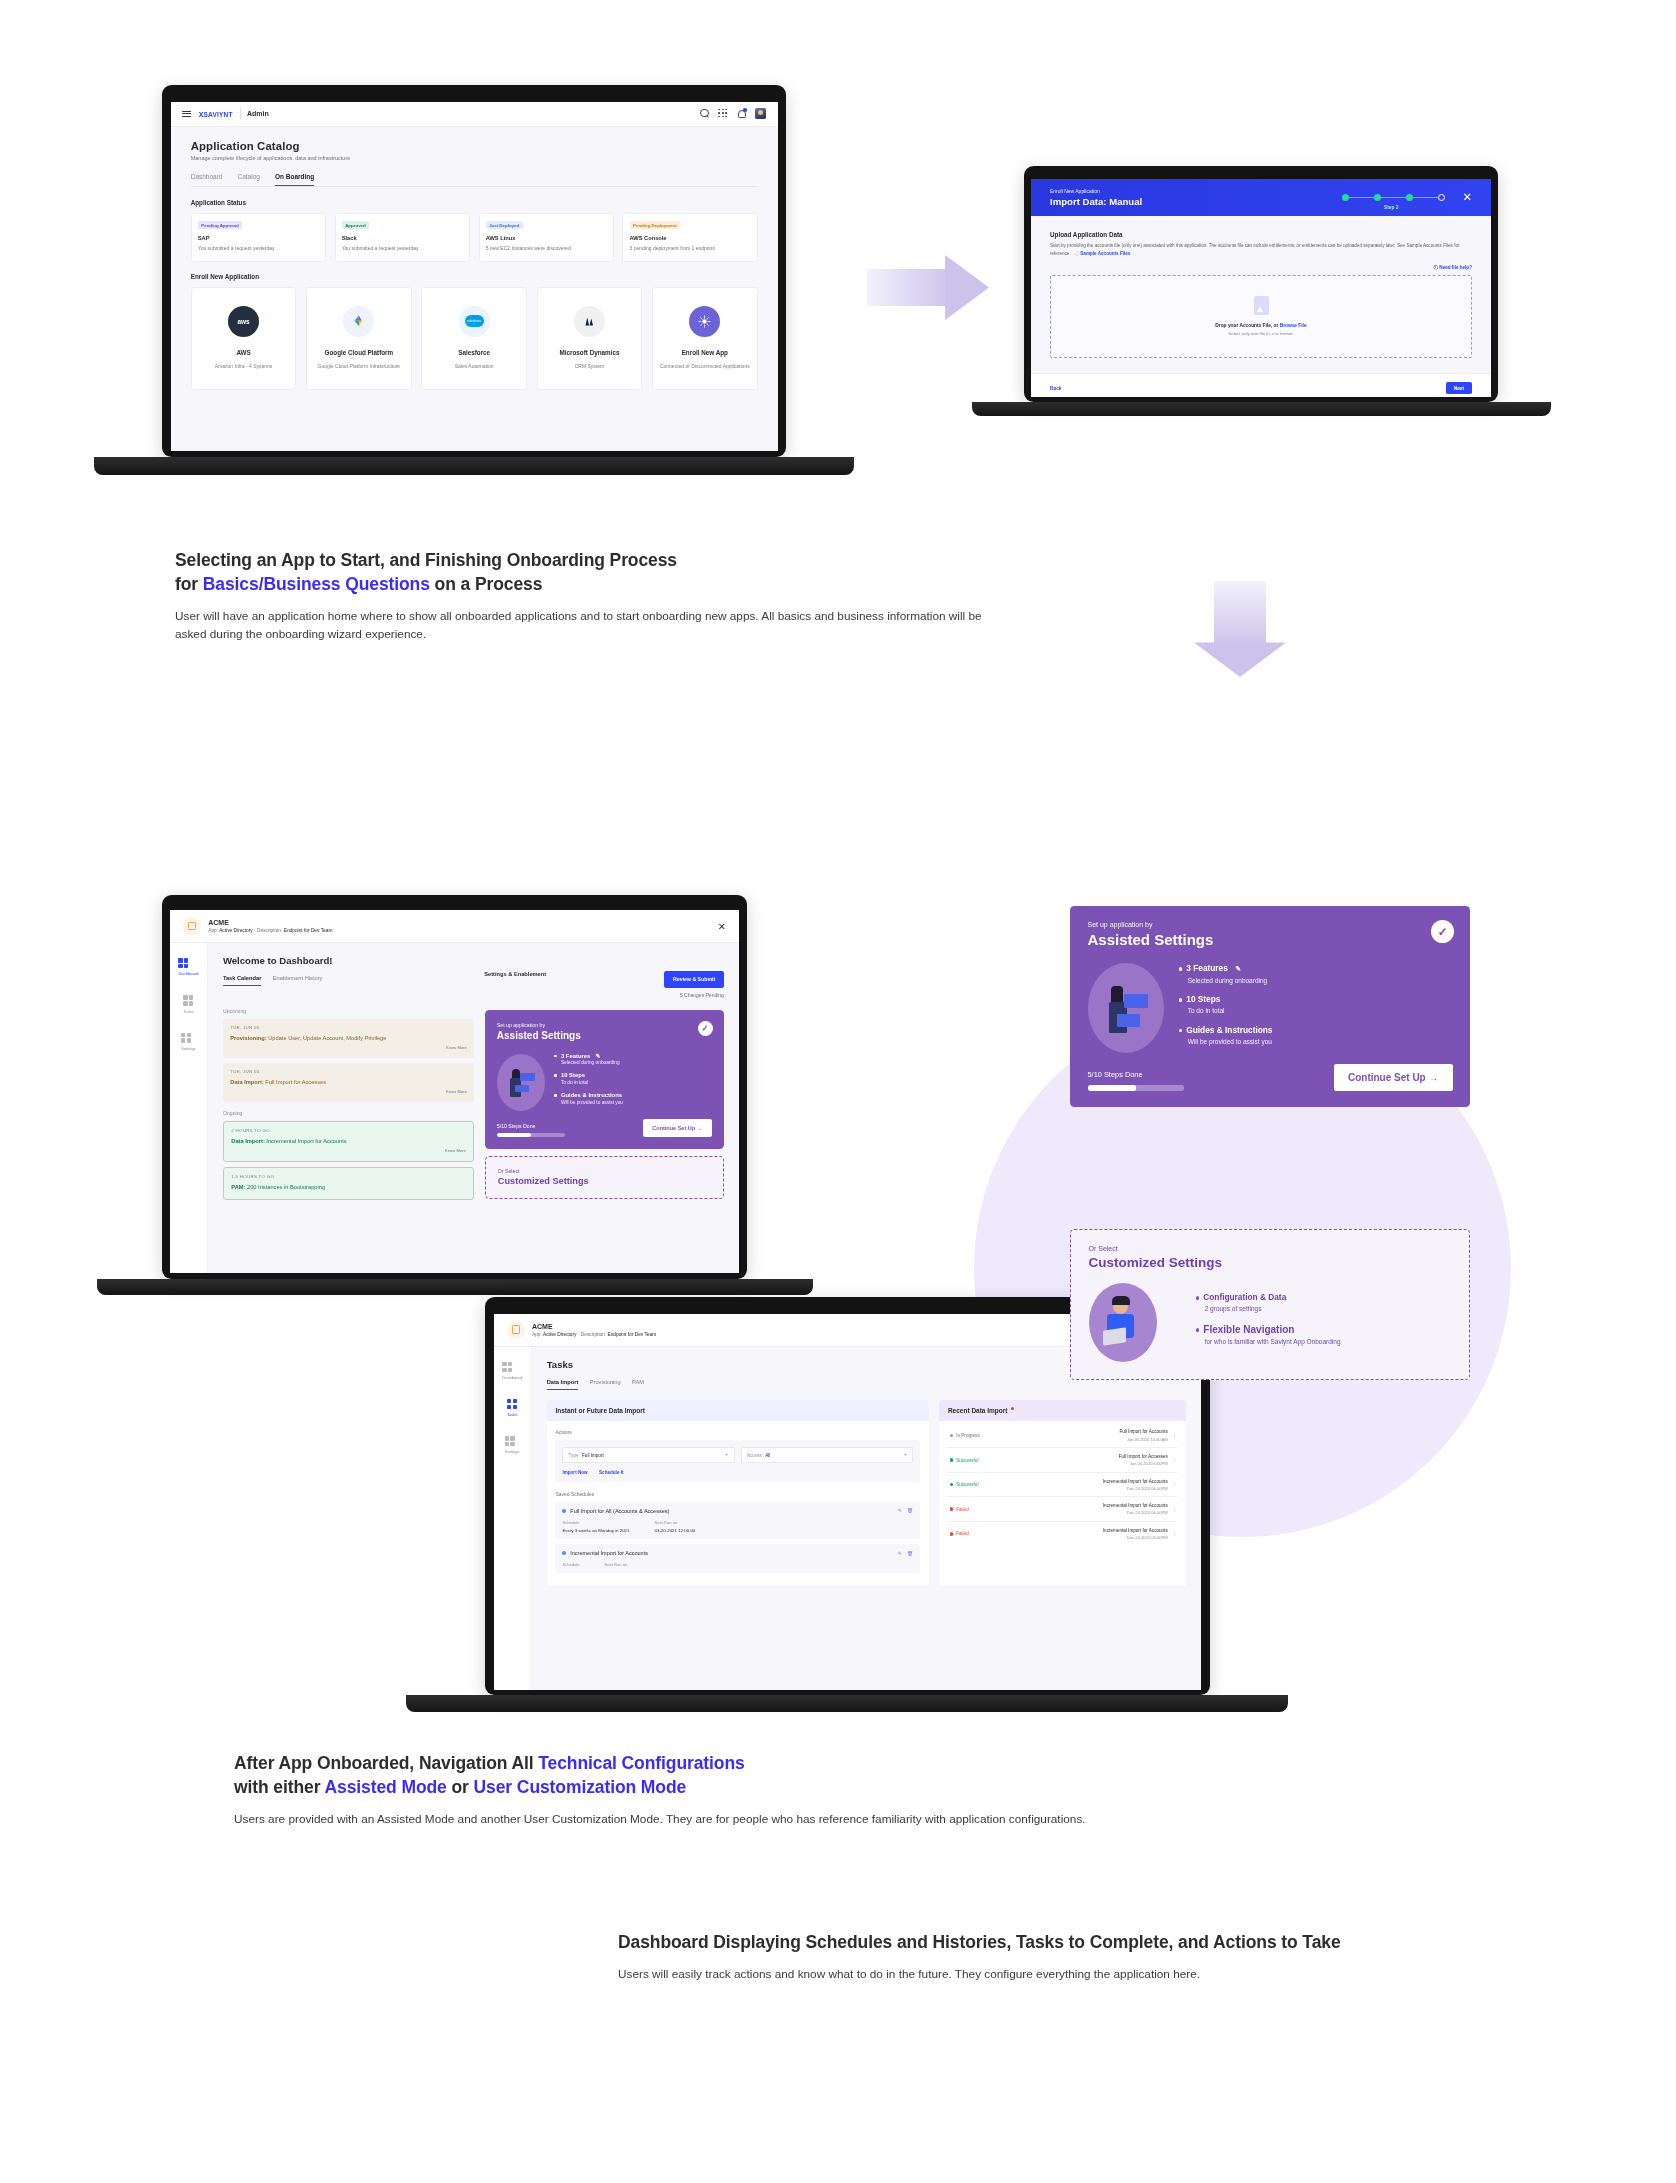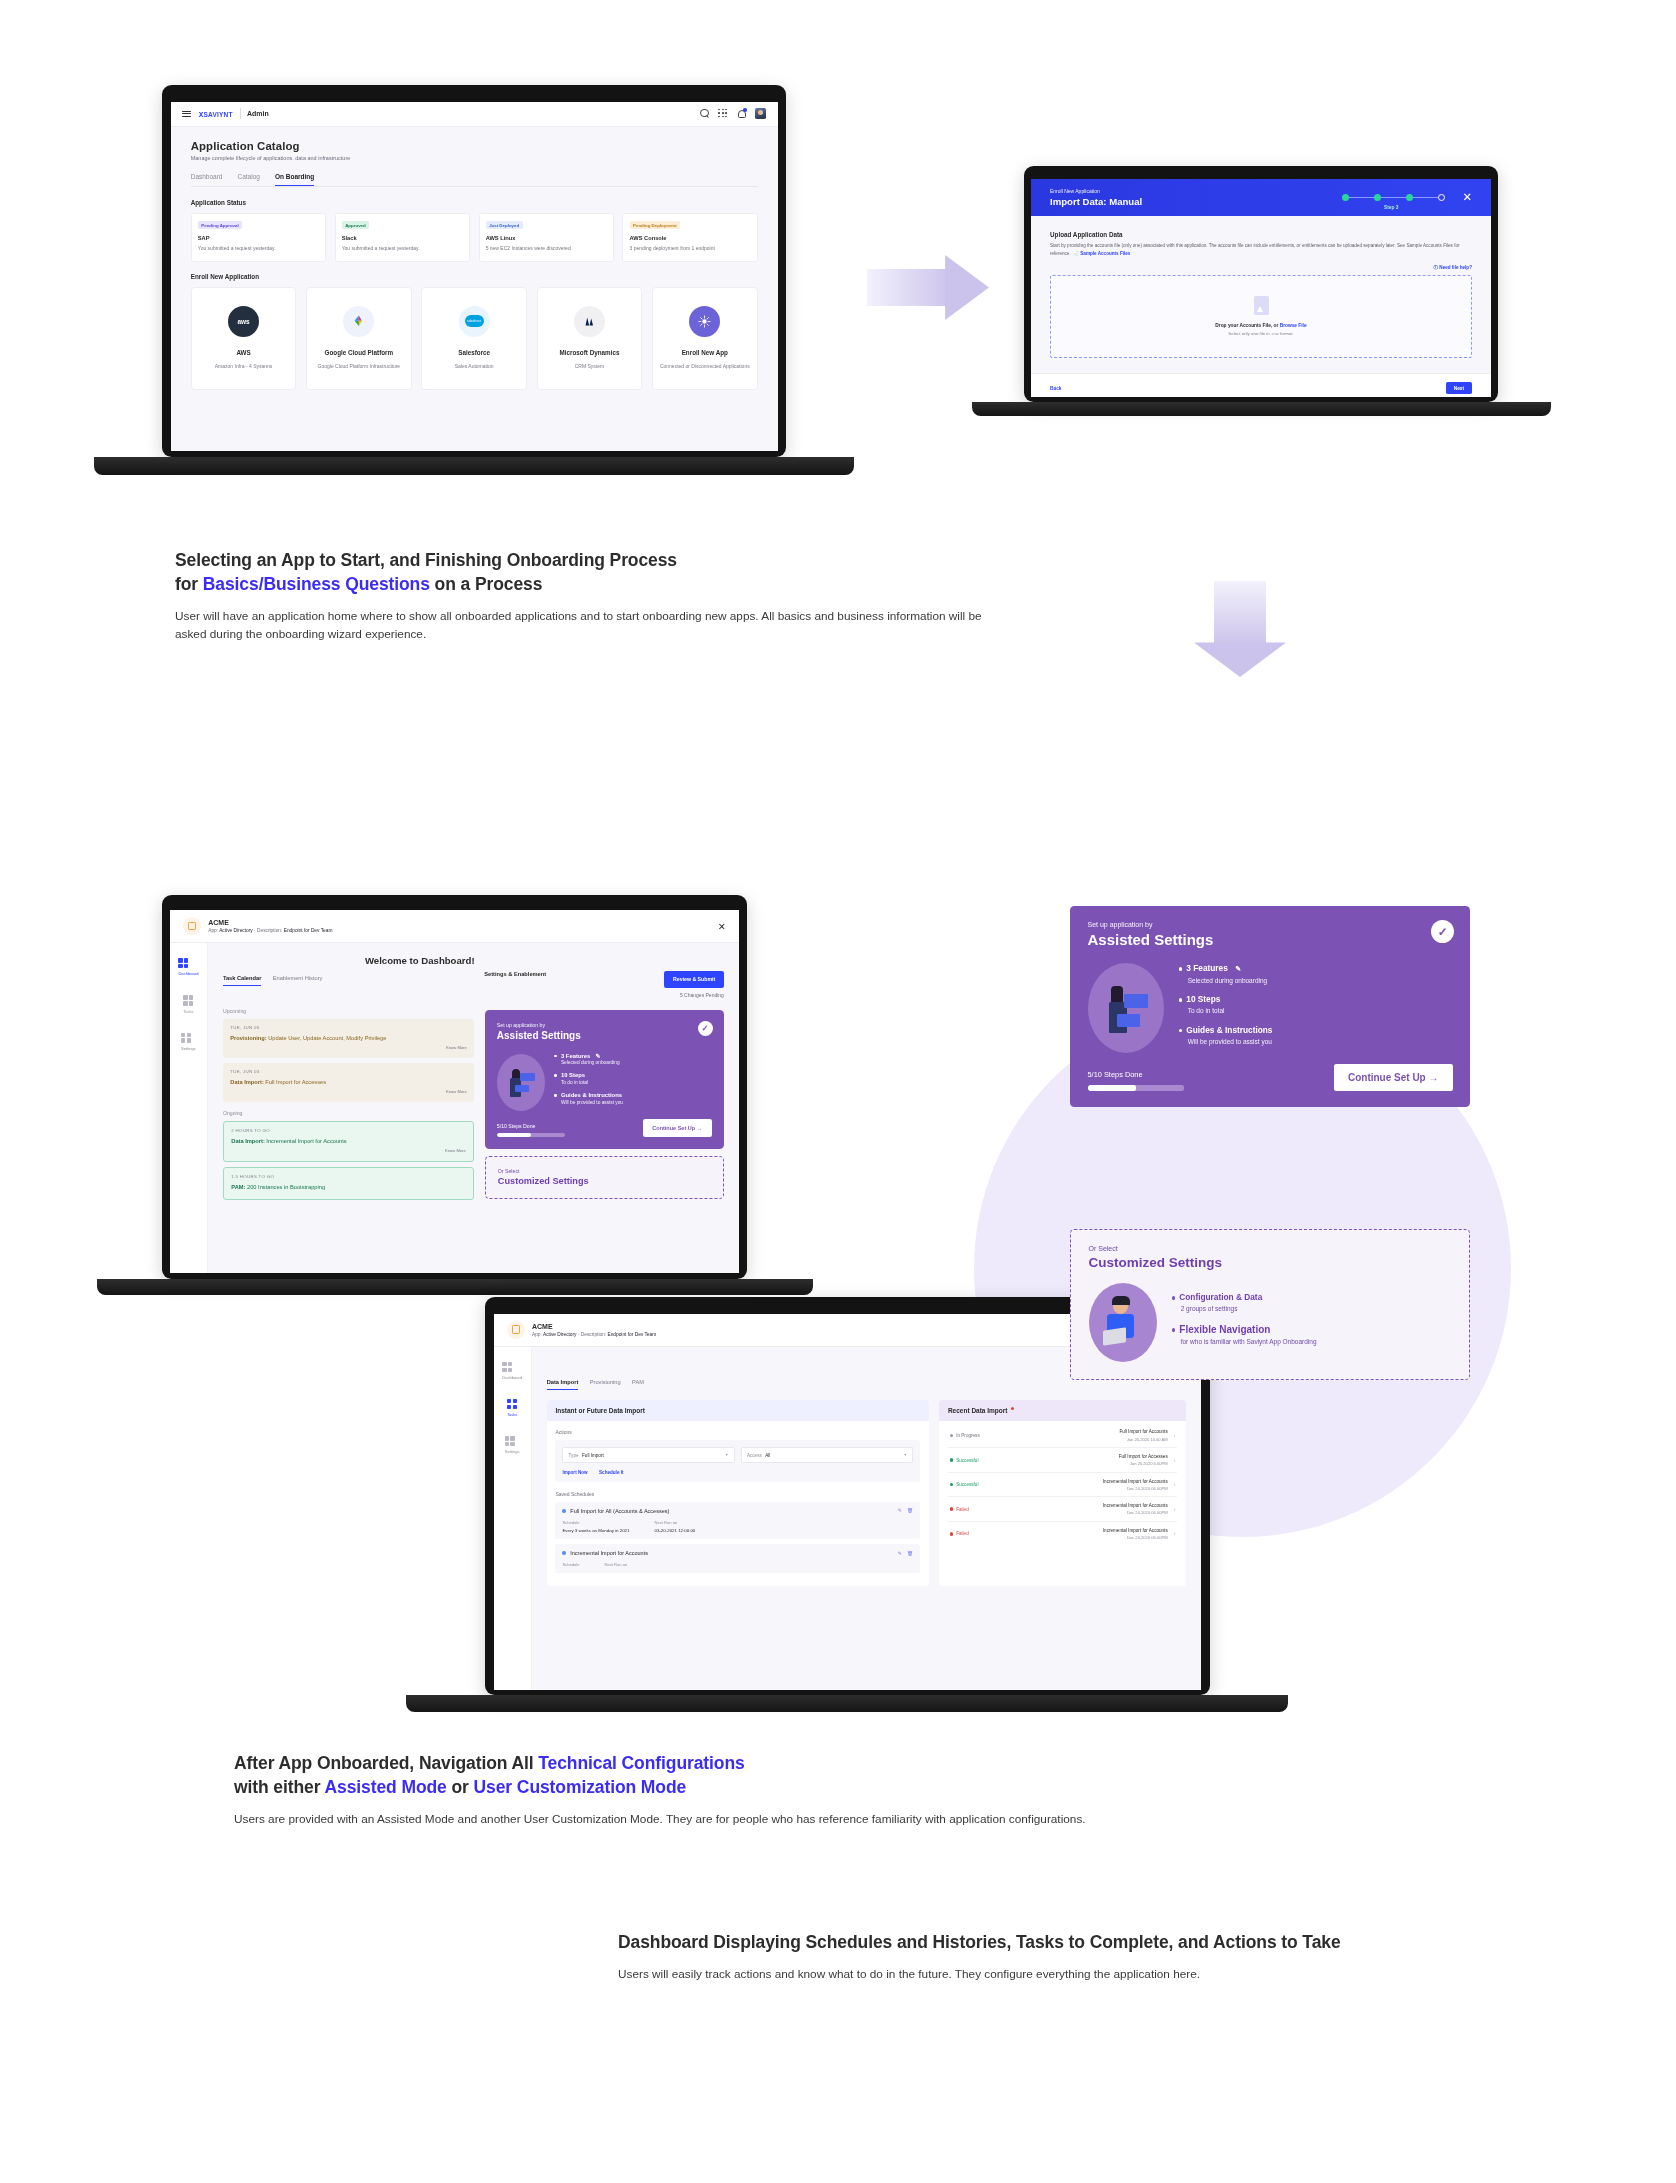--- a/index.html
+++ b/index.html
@@ -113,21 +113,21 @@
   .acme-body { display:flex; height:calc(100% - 33px); }
   .rail { width:38px; background:#fff; padding-top:15px; display:flex; flex-direction:column; align-items:center; gap:19px; border-right:0.4px solid #f0f0f5;}
   .rail-item { text-align:center; }
   .rail-gl { display:grid; grid-template-columns:4.4px 4.4px; grid-template-rows:4.4px 4.4px; gap:1.3px; margin:0 auto 3.1px;}
   .rail-gl i { background:#b9b9c4; border-radius:0.9px;}
   .rail-item.active .rail-gl i { background:#2f44ff;}
   .rail-lb { font-size:4.1px; color:#8d8d99;}
   .rail-item.active .rail-lb { color:#2f44ff;}
   .content { flex:1; background:#f7f7fb; padding:12.2px 15px; overflow:hidden;}
 
-  .h2d { font-size:9.6px; font-weight:bold;text-align:right;}
+  .h2d { font-size:9.6px; font-weight:bold;}
   .minitabs{ display:flex; gap:11.4px; margin-top:8.7px;}
   .mt { font-size:5.7px; color:#7c7c88; padding-bottom:3.9px;}
   .mt.active { color:#1a1a1a; font-weight:bold; border-bottom:1.3px solid #2f44ff;}
   .grp-lb { font-size:5.2px; color:#8a8a96; margin:7.9px 0 5.2px;}
   .taskcard { border-radius:3.1px; padding:6.5px 7.4px 7.4px; margin-bottom:5.2px; }
   .tc-beige { background:#f4efe6; }
   .tc-green { background:#eaf7f1; border:0.4px solid #9fd9c0;}
   .tc-date { font-size:4.4px; letter-spacing:0.3px; color:#7f7f8a;}
   .tc-title { font-size:5.7px; font-weight:bold; margin-top:3.9px; line-height:1.5;}
   .tc-title.brown b{ color:#8a6520;} .tc-title.brown { color:#8a6520; font-weight:normal;}
@@ -801,21 +801,21 @@
   <div class="cust-card" style="margin-top:0; padding:15px 17.5px 17.5px;">
     <div class="cc-k" style="font-size:7px;">Or Select</div>
     <div class="cc-t" style="font-size:13.5px;">Customized Settings</div>
     <div class="cc-mid" style="margin-top:13px; gap:15px;">
       <div class="cc-illus" style="width:68px;height:79px;">
         <span class="h" style="left:24.5px;top:16.6px;width:15px;height:15px;"></span>
         <span class="hr" style="left:23px;top:13px;width:18.3px;height:9.6px;"></span>
         <span class="b" style="left:18.3px;top:31px;width:27px;height:24.5px;"></span>
         <span class="lp" style="left:14px;top:46px;width:23px;height:15px;"></span>
       </div>
-      <div style="flex:1;">
+      <div style="flex:1;margin-left:24px;">
         <div class="cc-li" style="margin-bottom:11.4px;">
           <div class="b1" style="font-size:8.3px;"><span class="bulletp" style="width:3.9px;height:3.9px;"></span><span>Configuration &amp; Data</span></div>
           <div class="b2" style="font-size:6.5px;margin-left:9.2px;margin-top:3.5px;">2 groups of settings</div>
         </div>
         <div class="cc-li">
           <div class="b1" style="font-size:10px;"><span class="bulletp" style="width:3.9px;height:3.9px;"></span><span>Flexible Navigation</span></div>
           <div class="b2" style="font-size:6.5px;margin-left:9.2px;margin-top:3.5px;">for who is familiar with Saviynt App Onboarding</div>
         </div>
       </div>
     </div>

